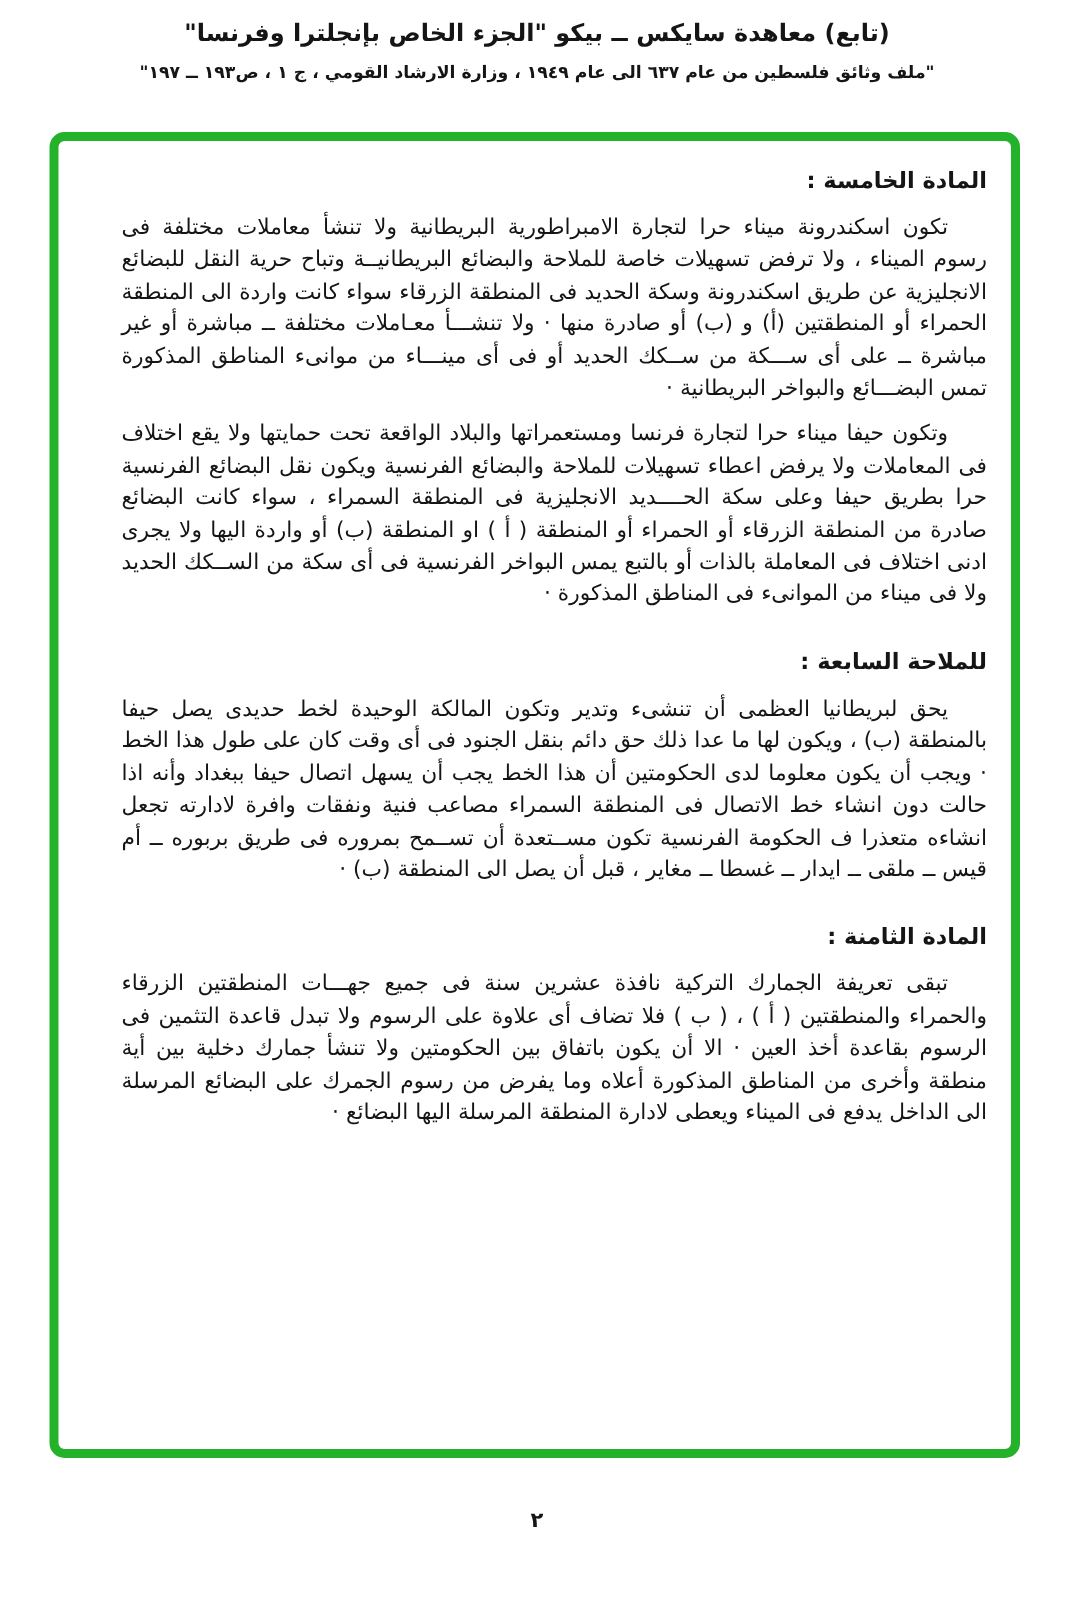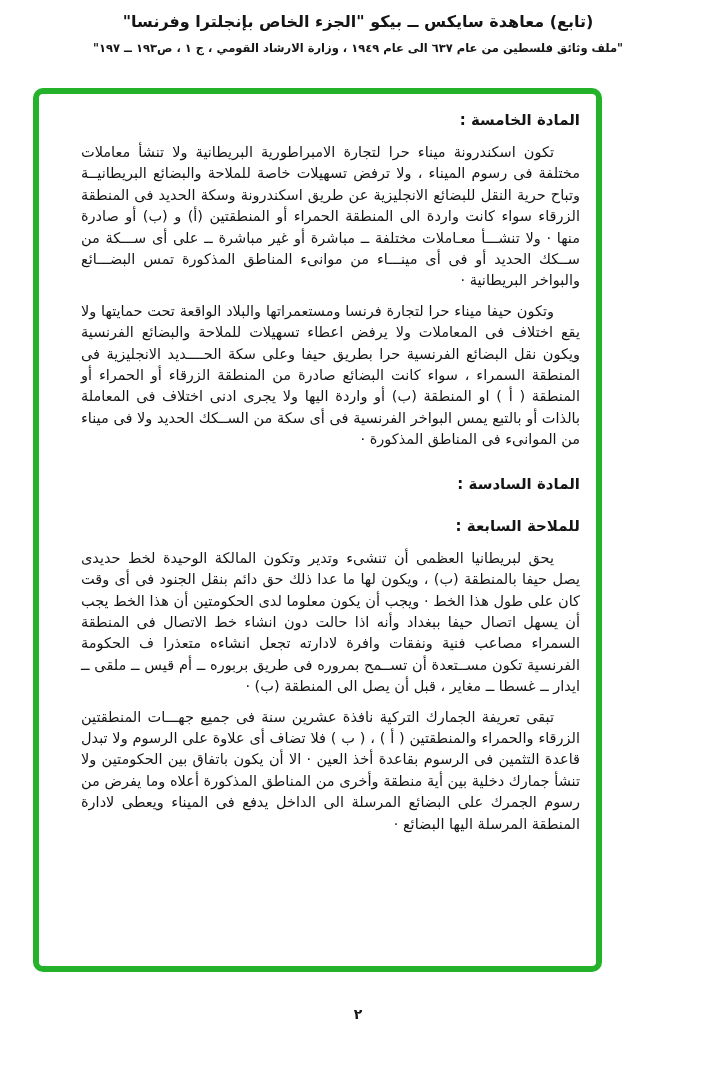--- a/index.html
+++ b/index.html
@@ -20,21 +20,21 @@
     text-align:center;direction:rtl;
   }
   .doc-title{
     font-size:16px;font-weight:bold;letter-spacing:0;
   }
   .doc-source{
     font-size:11.5px;font-weight:bold;margin-top:10px;
   }
   .content-box{
     position:absolute;left:33px;top:88px;
-    width:569px;height:884px;box-sizing:border-box;
+    width:647px;height:884px;box-sizing:border-box;
     border:6px solid var(--accent-green);
     border-radius:10px;
     padding:17px 16px 16px 42px;
     direction:rtl;
   }
   .article h2{
     font-size:15px;font-weight:bold;
     margin:24px 0 13px 0;
   }
   .article:first-child h2{margin-top:0;}
@@ -61,27 +61,27 @@
 
 <div class="content-box">
 
   <div class="article">
     <h2>المادة الخامسة :</h2>
     <p>تكون اسكندرونة ميناء حرا لتجارة الامبراطورية البريطانية ولا تنشأ معاملات مختلفة فى رسوم الميناء ، ولا ترفض تسهيلات خاصة للملاحة والبضائع البريطانيــة وتباح حرية النقل للبضائع الانجليزية عن طريق اسكندرونة وسكة الحديد فى المنطقة الزرقاء سواء كانت واردة الى المنطقة الحمراء أو المنطقتين (أ) و (ب) أو صادرة منها · ولا تنشـــأ معـاملات مختلفة ــ مباشرة أو غير مباشرة ــ على أى ســـكة من ســكك الحديد أو فى أى مينـــاء من موانىء المناطق المذكورة تمس البضـــائع والبواخر البريطانية ·</p>
     <p>وتكون حيفا ميناء حرا لتجارة فرنسا ومستعمراتها والبلاد الواقعة تحت حمايتها ولا يقع اختلاف فى المعاملات ولا يرفض اعطاء تسهيلات للملاحة والبضائع الفرنسية ويكون نقل البضائع الفرنسية حرا بطريق حيفا وعلى سكة الحــــديد الانجليزية فى المنطقة السمراء ، سواء كانت البضائع صادرة من المنطقة الزرقاء أو الحمراء أو المنطقة ( أ ) او المنطقة (ب) أو واردة اليها ولا يجرى ادنى اختلاف فى المعاملة بالذات أو بالتبع يمس البواخر الفرنسية فى أى سكة من الســكك الحديد ولا فى ميناء من الموانىء فى المناطق المذكورة ·</p>
   </div>
 
   <div class="article">
-    <h2>المادة السادسة :</h2>
   </div>
 
   <div class="article">
     <h2>للملاحة السابعة :</h2>
     <p>يحق لبريطانيا العظمى أن تنشىء وتدير وتكون المالكة الوحيدة لخط حديدى يصل حيفا بالمنطقة (ب) ، ويكون لها ما عدا ذلك حق دائم بنقل الجنود فى أى وقت كان على طول هذا الخط · ويجب أن يكون معلوما لدى الحكومتين أن هذا الخط يجب أن يسهل اتصال حيفا ببغداد وأنه اذا حالت دون انشاء خط الاتصال فى المنطقة السمراء مصاعب فنية ونفقات وافرة لادارته تجعل انشاءه متعذرا ف الحكومة الفرنسية تكون مســتعدة أن تســمح بمروره فى طريق بربوره ــ أم قيس ــ ملقى ــ ايدار ــ غسطا ــ مغاير ، قبل أن يصل الى المنطقة (ب) ·</p>
   </div>
 
   <div class="article">
+    <h2>المادة الثامنة :</h2>
     <p>تبقى تعريفة الجمارك التركية نافذة عشرين سنة فى جميع جهـــات المنطقتين الزرقاء والحمراء والمنطقتين ( أ ) ، ( ب ) فلا تضاف أى علاوة على الرسوم ولا تبدل قاعدة التثمين فى الرسوم بقاعدة أخذ العين · الا أن يكون باتفاق بين الحكومتين ولا تنشأ جمارك دخلية بين أية منطقة وأخرى من المناطق المذكورة أعلاه وما يفرض من رسوم الجمرك على البضائع المرسلة الى الداخل يدفع فى الميناء ويعطى لادارة المنطقة المرسلة اليها البضائع ·</p>
   </div>
 
 </div>
 
 <div class="footer">٢</div>
 
 </body></html>

